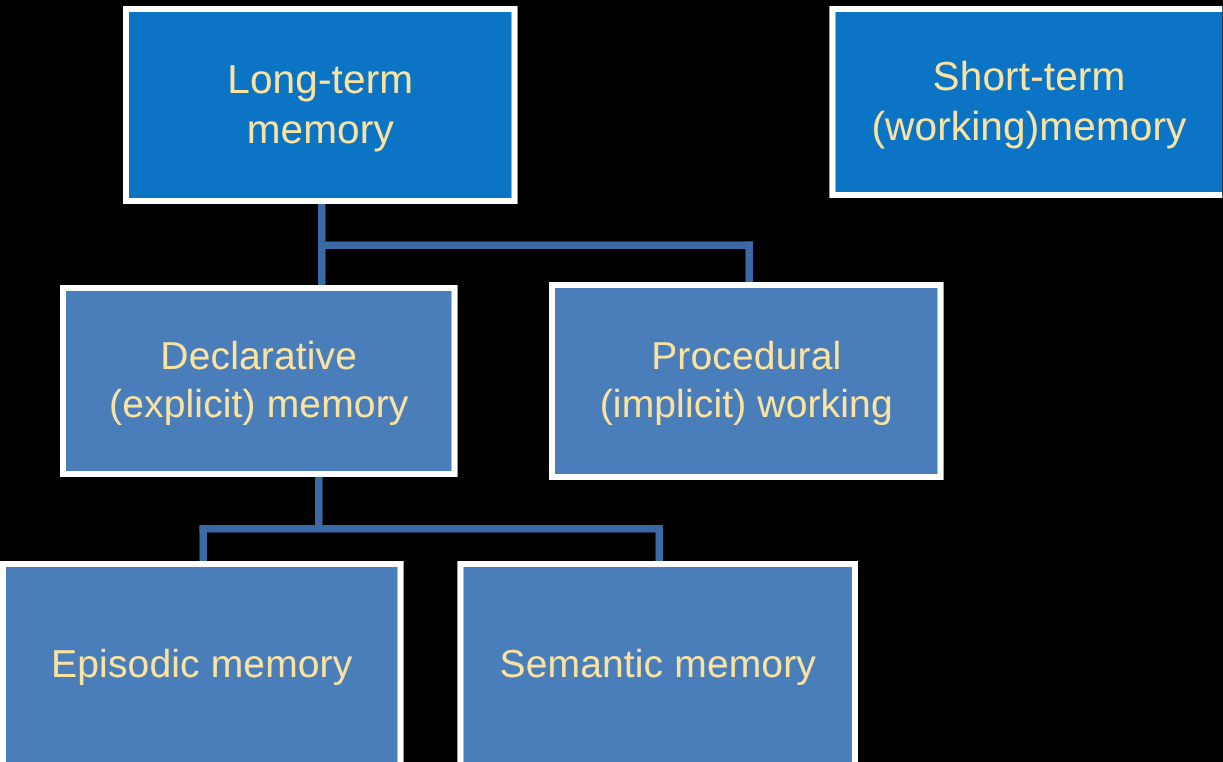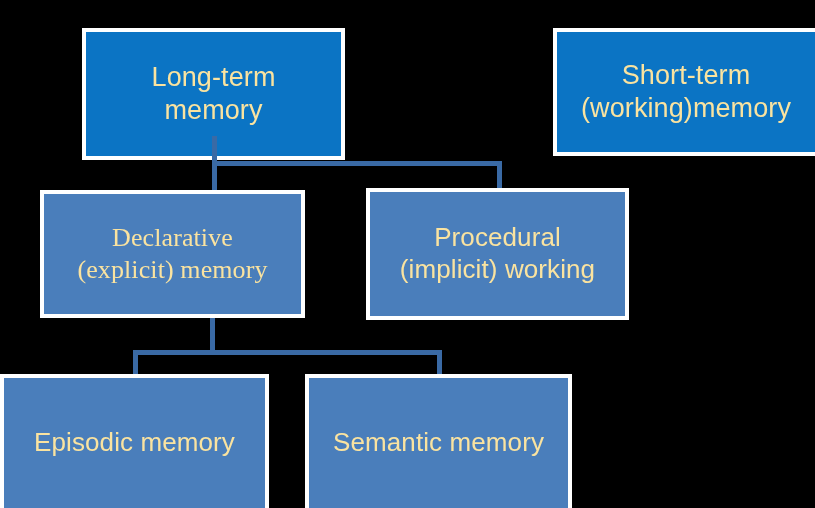--- a/index.html
+++ b/index.html
@@ -21,28 +21,28 @@
     display: flex;
     align-items: center;
     justify-content: center;
     text-align: center;
     color: #fae3a0;
     border: 4px solid #ffffff;
     line-height: 1.22;
     white-space: pre-line;
     letter-spacing: 0.1px;
   }
-  .node.level-1 { background: #0b74c4; font-size: 27px; margin-top: 24px; }
+  .node.level-1 { background: #0b74c4; font-size: 27px; }
   .node.level-2 { background: #4a7ebb; font-size: 26px; }
   .node.level-3 { background: #4a7ebb; font-size: 26px; }
 
   
   #node-long-term      { left: 82px;  top: 4px;   width: 263px; height: 132px; }
   #node-short-term     { left: 553px; top: 4px;   width: 266px; height: 128px; }
-  #node-declarative    { left: 40px;  top: 190px; width: 265px; height: 128px; font-family: Liberation Serif, serif; }
+  #node-declarative    { left: 40px;  top: 190px; width: 265px; height: 128px; }
   #node-procedural     { left: 366px; top: 188px; width: 263px; height: 132px; }
   #node-episodic       { left: 0px;   top: 374px; width: 269px; height: 138px; }
   #node-semantic       { left: 305px; top: 374px; width: 267px; height: 138px; }
 
   .connector {
     position: absolute;
     background: #3a6aa5;
   }
   
   #c1-stem       { left: 212px; top: 136px; width: 5px;   height: 25px; }

